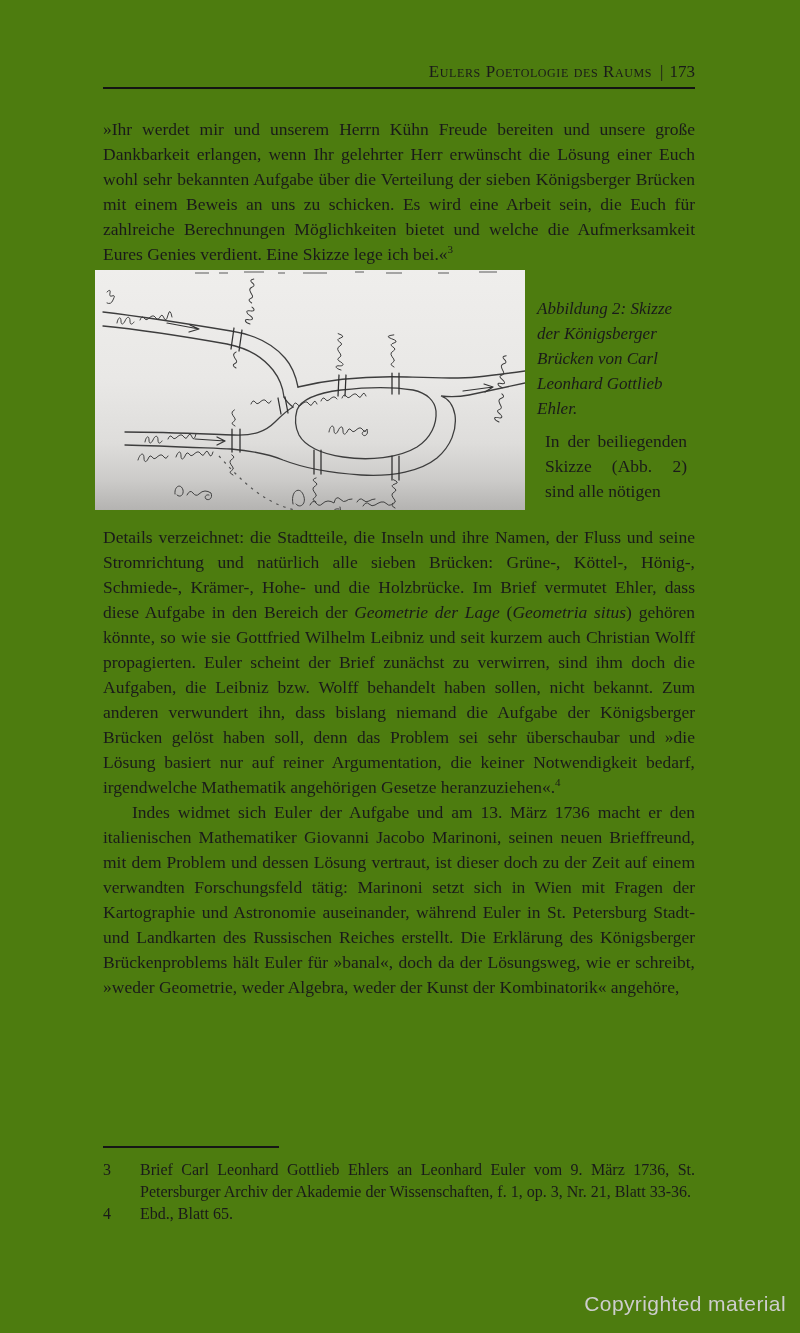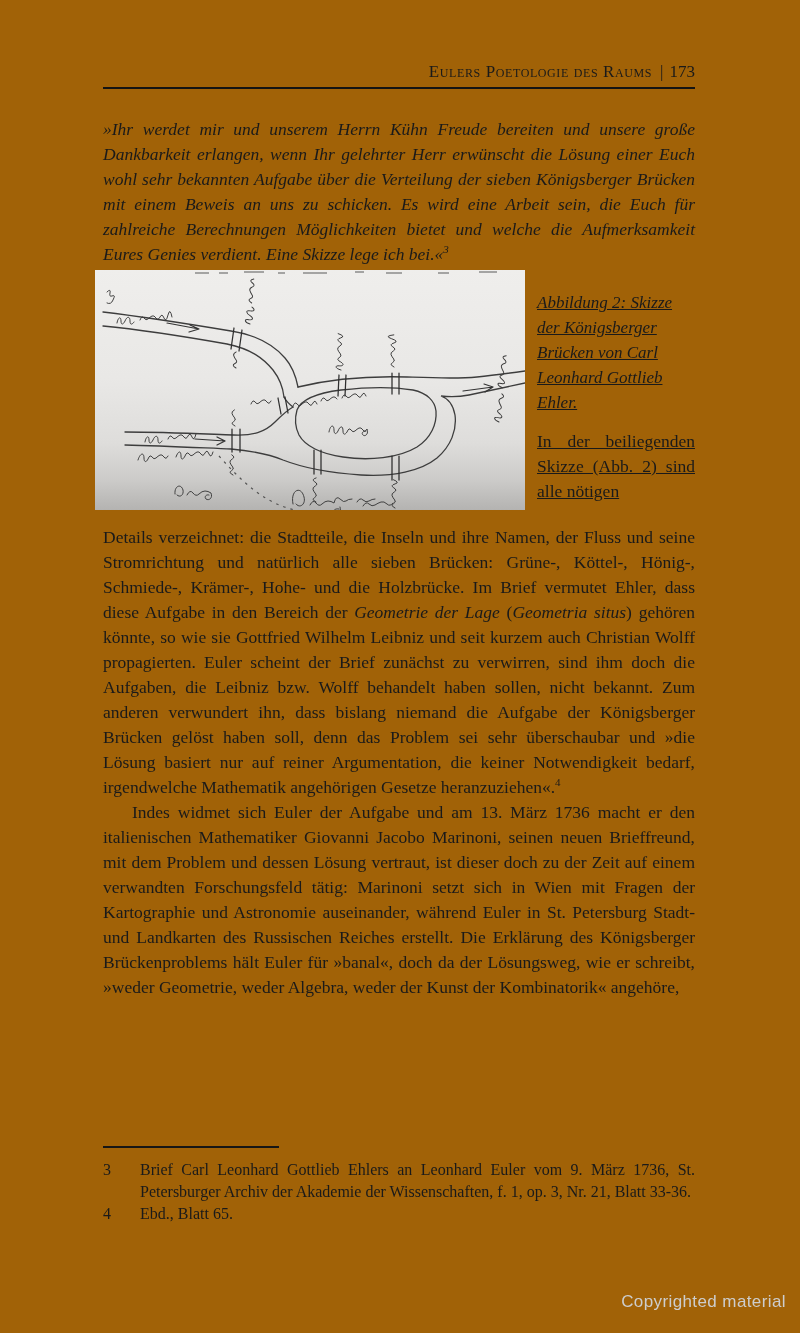--- a/index.html
+++ b/index.html
@@ -1,47 +1,46 @@
 <!DOCTYPE html>
 <html lang="de"><head>
 <meta charset="utf-8">
 <style>
   html,body{margin:0;padding:0;background:#ffffff;}
   .page{
     position:relative;
     width:800px;height:1333px;
-    background:#a16207;
+    background:#4d7c0f;
     font-family:"Liberation Serif","DejaVu Serif",serif;
     color:#1a1a1a;
     overflow:hidden;
   }
   
   .header{
     position:absolute;left:103px;width:592px;top:61px;
     text-align:right;
     font-size:17px;line-height:21px;
     padding-bottom:5px;
     border-bottom:2px solid #141414;
     white-space:nowrap;
   }
   .header .runtitle{font-variant:small-caps;letter-spacing:0.6px;}
   .header .sep{margin:0 6px 0 8px;}
   
   .quote{
     position:absolute;left:103px;width:592px;top:99px;
     font-size:17.5px;line-height:25px;
     text-align:justify;
-    font-style:italic;
   }
   sup{font-size:11px;line-height:0;vertical-align:super;}
   
   .sketch-wrap{position:absolute;left:95px;top:270px;width:430px;height:240px;}
   .fig-right{
-    position:absolute;left:537px;top:264px;width:158px;height:240px;
-    display:flex;flex-direction:column;justify-content:space-between;text-decoration:underline;
+    position:absolute;left:537px;top:270px;width:158px;height:240px;
+    display:flex;flex-direction:column;justify-content:space-between;
   }
   .caption{
     font-style:italic;font-size:17px;line-height:25px;
     padding-top:26px;text-align:left;
   }
   .intro{
     font-size:17.5px;line-height:25px;text-align:justify;
     hyphens:auto;-webkit-hyphens:auto;
   }
   
@@ -55,21 +54,21 @@
   
   .footnotes{position:absolute;left:103px;width:592px;top:1146px;}
   .fn-rule{width:176px;height:0;border-top:2px solid #161616;margin-bottom:11px;}
   .fn{display:flex;font-size:16px;line-height:22px;text-align:justify;}
   .fn-num{width:37px;flex:0 0 37px;}
   .fn-text{flex:1;font-family:Liberation Serif, serif;}
   
   .watermark{
     position:absolute;right:14px;top:1292px;
     font-family:"Liberation Sans","DejaVu Sans",sans-serif;
-    font-size:17px;color:#cdcdcd;letter-spacing:0.4px;
+    font-size:21px;color:#cdcdcd;letter-spacing:0.4px;
   }
   
   .river{fill:none;stroke:#3d3d3d;stroke-width:1.3;stroke-linecap:round;}
   .bridge{fill:none;stroke:#2e2e2e;stroke-width:1.25;stroke-linecap:round;}
   .hw{fill:none;stroke:#3a3a3a;stroke-width:0.95;stroke-linecap:round;stroke-linejoin:round;}
   .arrow{fill:none;stroke:#333;stroke-width:1.2;stroke-linecap:round;}
   .dashed{fill:none;stroke:#555;stroke-width:1.2;stroke-dasharray:2.5,5;}
   .scanmark{fill:none;stroke:#6a6a6a;stroke-width:1.6;opacity:.75;}
 </style>
 </head>
@@ -165,21 +164,21 @@
 
         <path class="hw" transform="translate(404,152) rotate(-76)" d="m0,0 c1,-6 4,-7 4,-2 c0,4 2,5 4,1 q2,-5 4,-2 t4,1 t4,-3 t4,2 t4,-1 m6,-1 c1,-6 4,-7 4,-2 c0,4 2,4 4,0 q2,-5 4,-2 t4,1 t4,-3 t4,2 t4,-1 t4,1"></path>
       </g>
 
       <path class="dashed" d="M124,186 C140,204 156,220 174,230 C190,239 208,243 226,243"></path>
     </svg>
   </div>
 
   <div class="fig-right">
     <p class="caption" style="margin:0;">Abbildung 2: Skizze der Königsberger Brücken von Carl Leonhard Gottlieb Ehler.</p>
-    <p class="intro" style="margin:0;">In der beiliegen­den Skizze (Abb. 2) sind alle nötigen</p>
+    <p class="intro" style="margin:8px;">In der beiliegen­den Skizze (Abb. 2) sind alle nötigen</p>
   </div>
 
   <div class="bodytext">
     <p><span>Details verzeichnet: die Stadtteile, die Inseln und ihre Namen, der Fluss und seine Stromrichtung und natürlich alle sieben Brücken: Grüne-, Köttel-, Hönig-, Schmiede-, Krämer-, Hohe- und die Holzbrücke. Im Brief vermutet Ehler, dass diese Aufgabe in den Bereich der </span><span class="it">Geometrie der Lage</span><span> (</span><span class="it">Geometria situs</span><span>) gehören könnte, so wie sie Gottfried Wilhelm Leibniz und seit kurzem auch Christian Wolff propagierten. Euler scheint der Brief zunächst zu verwirren, sind ihm doch die Aufgaben, die Leibniz bzw. Wolff behandelt haben sollen, nicht bekannt. Zum anderen verwundert ihn, dass bislang niemand die Aufgabe der Königsberger Brücken gelöst haben soll, denn das Problem sei sehr überschaubar und »die Lösung basiert nur auf reiner Argumentation, die keiner Notwendigkeit bedarf, irgendwelche Mathematik angehörigen Gesetze heranzuziehen«.</span><sup>4</sup></p>
     <p class="indent">Indes widmet sich Euler der Aufgabe und am 13. März 1736 macht er den italienischen Mathematiker Giovanni Jacobo Marinoni, seinen neuen Brieffreund, mit dem Problem und dessen Lösung vertraut, ist dieser doch zu der Zeit auf einem verwandten Forschungsfeld tätig: Marinoni setzt sich in Wien mit Fragen der Kartographie und Astronomie auseinander, während Euler in St. Petersburg Stadt- und Landkarten des Russischen Reiches erstellt. Die Erklärung des Königsberger Brückenproblems hält Euler für »banal«, doch da der Lösungsweg, wie er schreibt, »weder Geometrie, weder Algebra, weder der Kunst der Kombinatorik« angehöre,</p>
   </div>
 
   <div class="footnotes">
     <div class="fn-rule"></div>
     <div class="fn">

